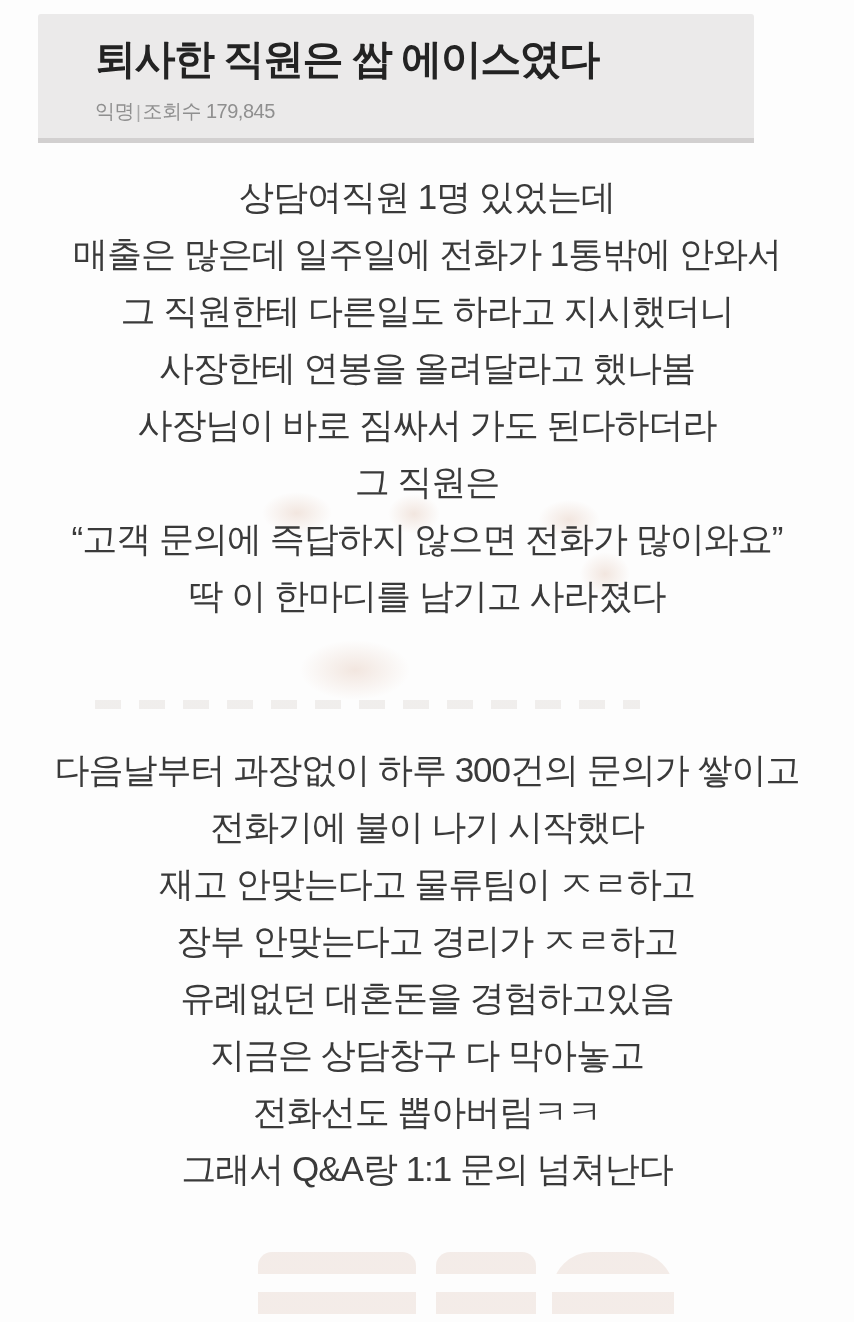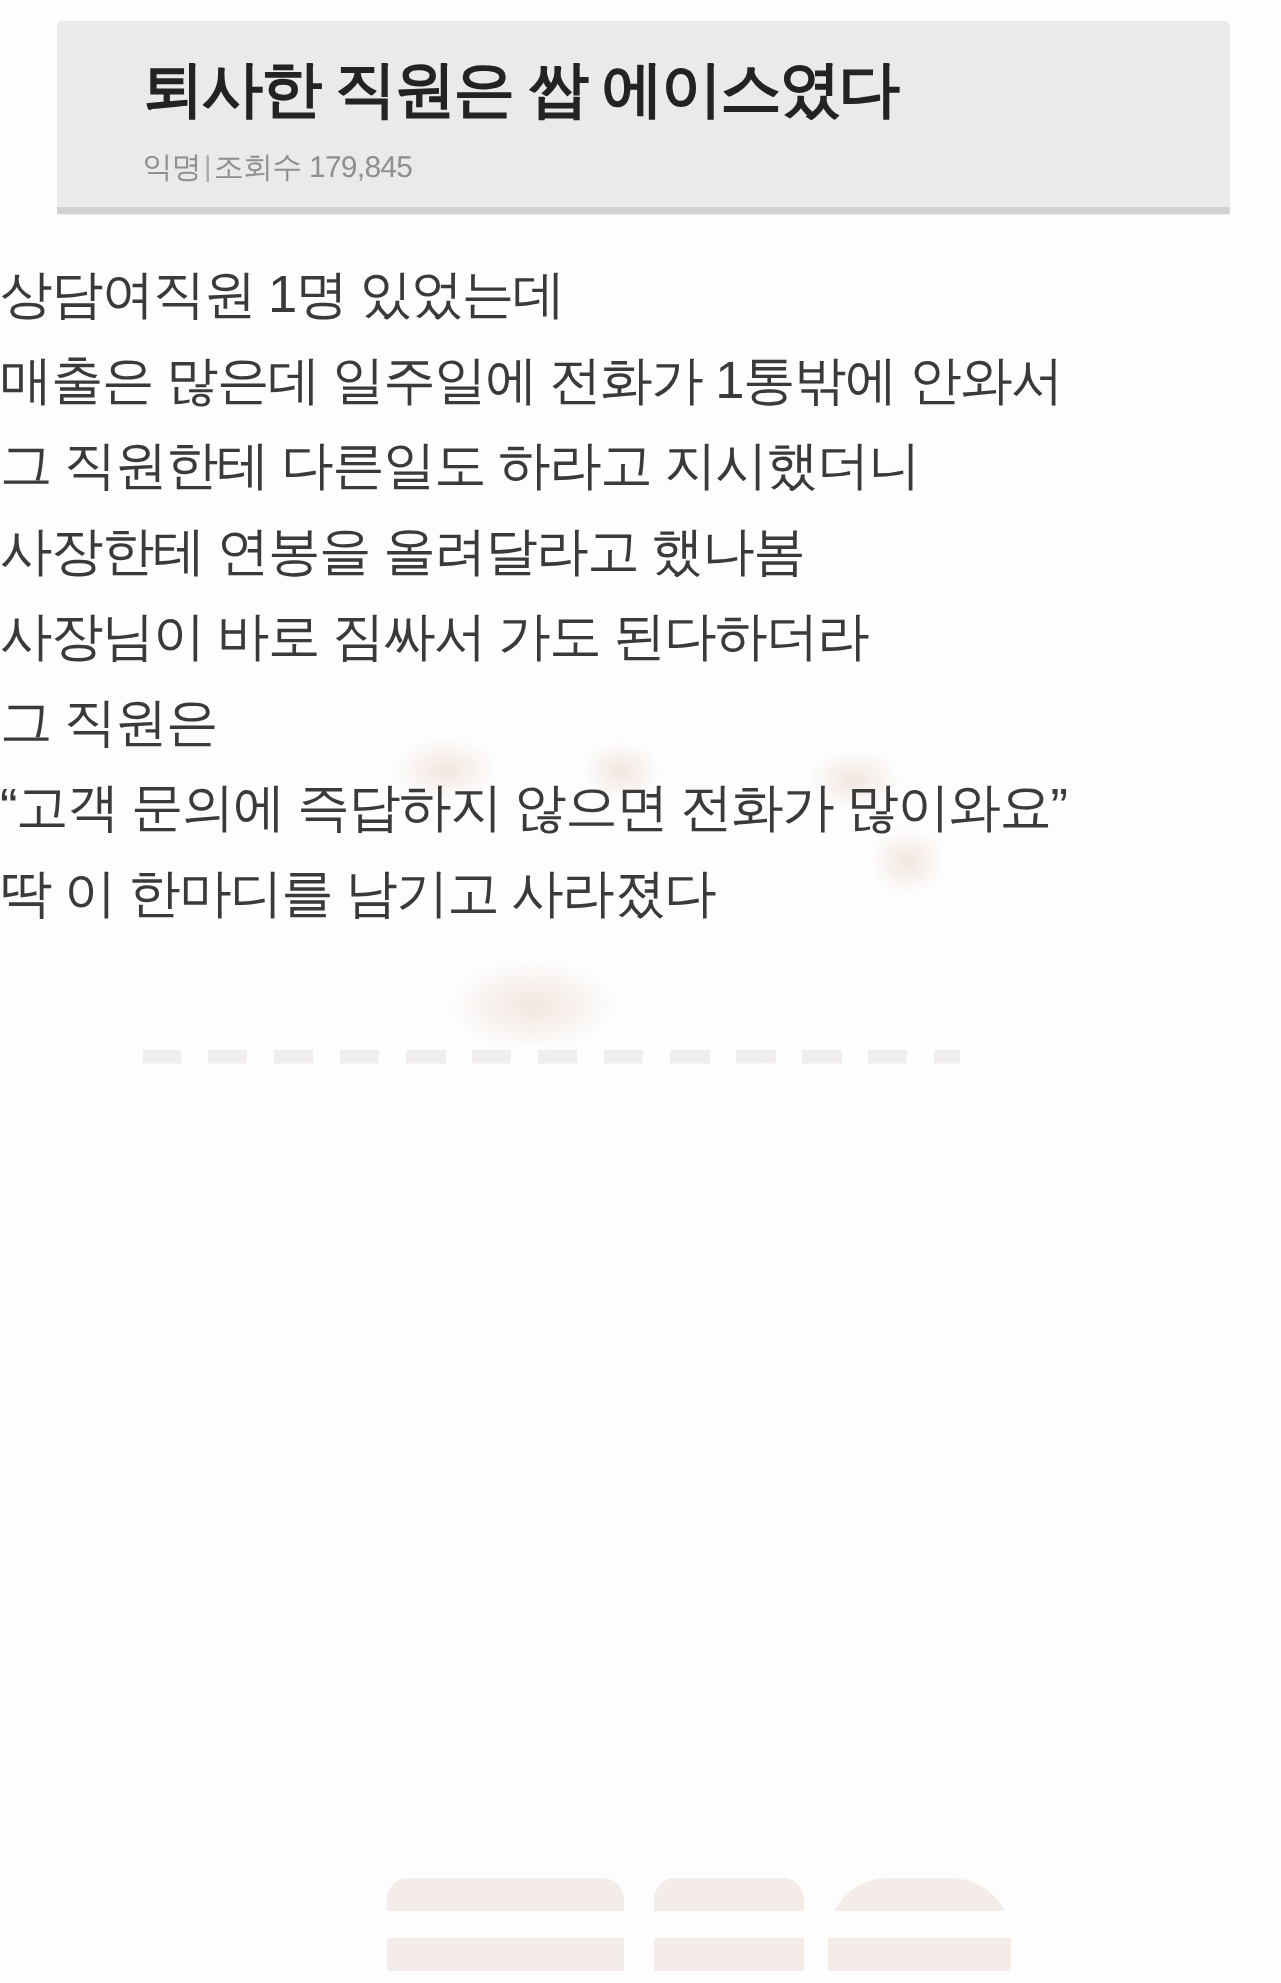--- a/index.html
+++ b/index.html
@@ -10,21 +10,21 @@
     background: #fdfdfd;
     overflow: hidden;
     font-family: "Liberation Sans", "DejaVu Sans", sans-serif;
   }
   .page { position: absolute; inset: 0; }
 
   
   .header {
     position: absolute;
     left: 38px; top: 14px;
-    width: 782px; height: 129px;
+    width: 716px; height: 129px;
     background: #ebeaea;
     border-bottom: 5px solid #d2d0d0;
     border-radius: 3px 3px 0 0;
     padding: 22px 20px 16px 57px;
     z-index: 2;
   }
   .title {
     font-size: 41px;
     font-weight: 700;
     letter-spacing: -1.5px;
@@ -41,20 +41,21 @@
     align-items: center;
     gap: 2px;
   }
   .meta .divider { color: #a9a9a9; font-size: 19px; }
 
   
   .bodytext {
     position: absolute;
     left: 0; top: 168px;
     width: 854px;
+    text-align: center;
     z-index: 1;
   }
   .para { }
   .para + .para { margin-top: 117px; }
   .line {
     font-size: 35px;
     font-weight: 500;
     color: #3a3a3a;
     letter-spacing: -1px;
     line-height: 57px;
@@ -119,15 +120,25 @@
       <div class="line">상담여직원 1명 있었는데</div>
       <div class="line">매출은 많은데 일주일에 전화가 1통밖에 안와서</div>
       <div class="line">그 직원한테 다른일도 하라고 지시했더니</div>
       <div class="line">사장한테 연봉을 올려달라고 했나봄</div>
       <div class="line">사장님이 바로 짐싸서 가도 된다하더라</div>
       <div class="line">그 직원은</div>
       <div class="line">“고객 문의에 즉답하지 않으면 전화가 많이와요”</div>
       <div class="line">딱 이 한마디를 남기고 사라졌다</div>
     </div>
 
+    <div class="para">
+      <div class="line">다음날부터 과장없이 하루 300건의 문의가 쌓이고</div>
+      <div class="line">전화기에 불이 나기 시작했다</div>
+      <div class="line">재고 안맞는다고 물류팀이 ㅈㄹ하고</div>
+      <div class="line">장부 안맞는다고 경리가 ㅈㄹ하고</div>
+      <div class="line">유례없던 대혼돈을 경험하고있음</div>
+      <div class="line">지금은 상담창구 다 막아놓고</div>
+      <div class="line">전화선도 뽑아버림ㅋㅋ</div>
+      <div class="line">그래서 Q&amp;A랑 1:1 문의 넘쳐난다</div>
+    </div>
 
   </div>
 </div>
 
 </body></html>

